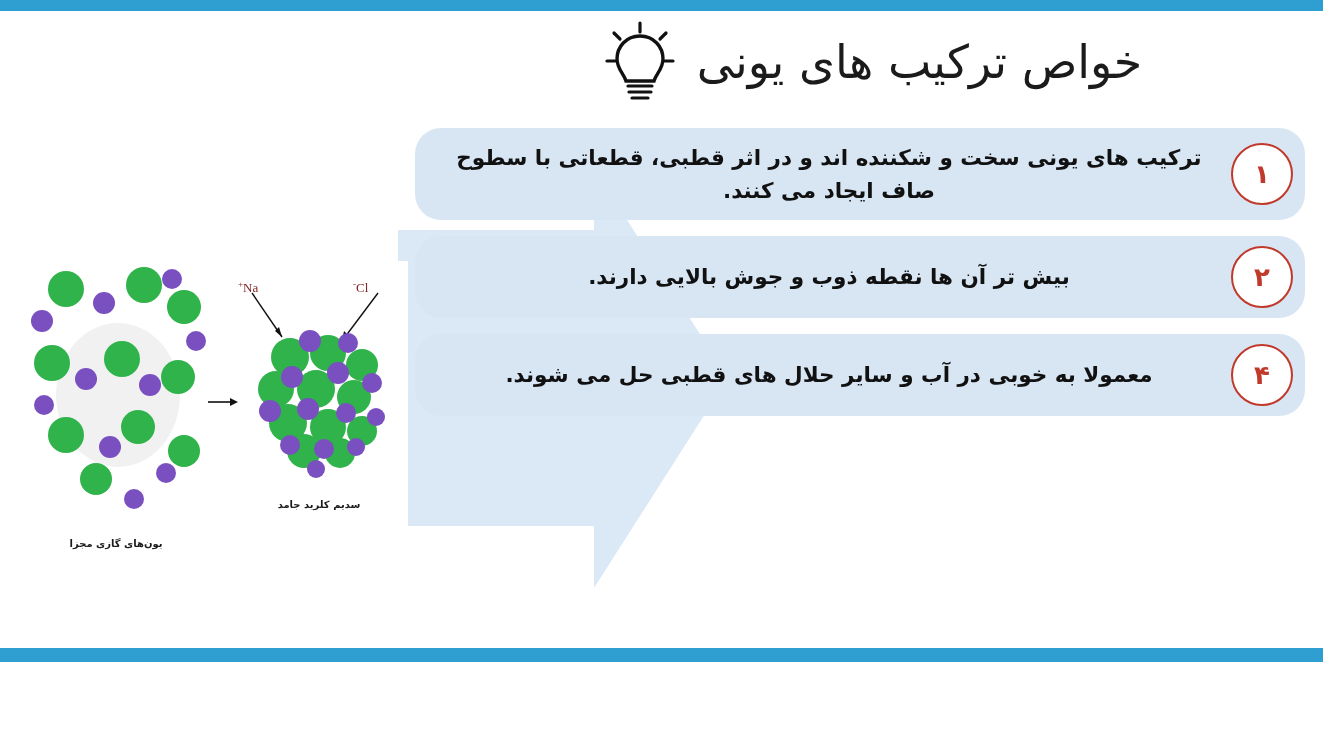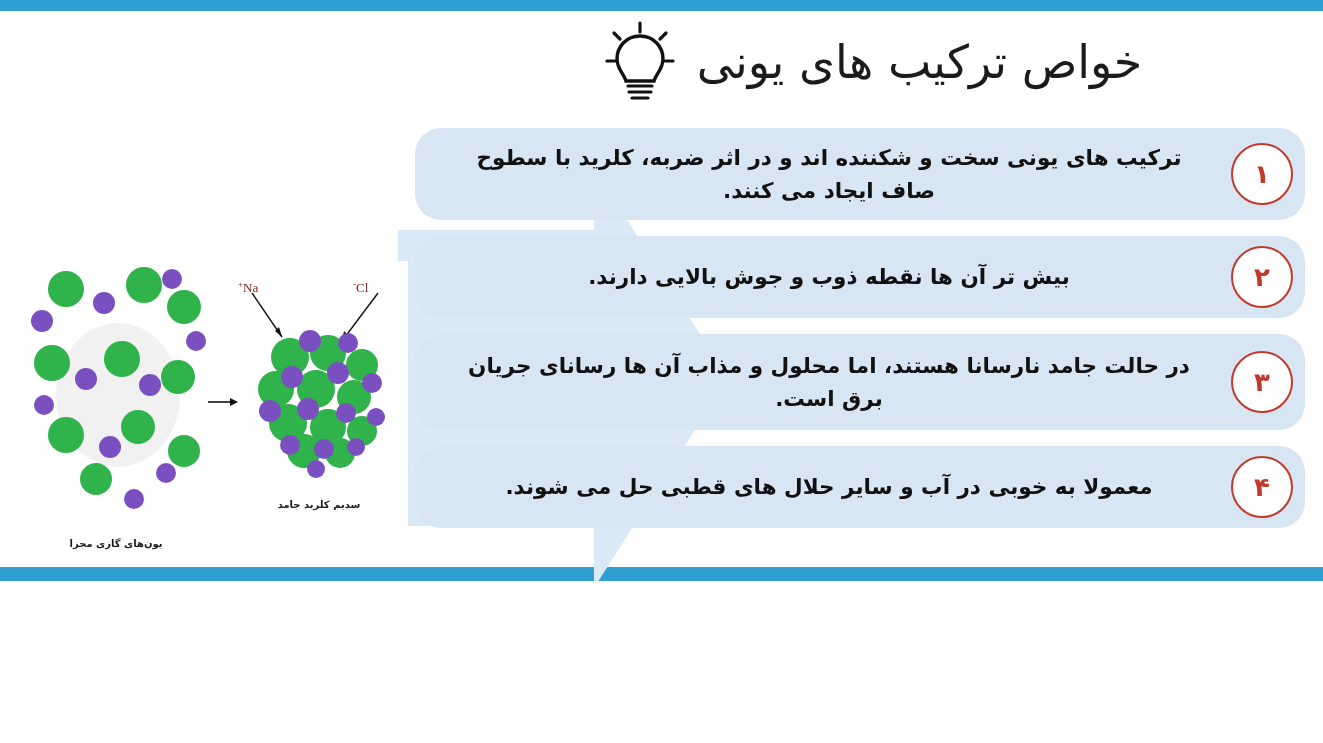--- a/index.html
+++ b/index.html
@@ -6,21 +6,21 @@
     margin: 0;
     padding: 0;
     background: #ffffff;
   }
   body {
     font-family: "DejaVu Sans", "Liberation Sans", sans-serif;
   }
   #slide {
     position: relative;
     width: 1323px;
-    height: 581px;
+    height: 662px;
     background: #ffffff;
     overflow: hidden;
   }
   .bar {
     position: absolute;
     left: 0;
     width: 100%;
     background: #2f9ed0;
   }
   .bar-top { top: 0; height: 11px; }
@@ -195,38 +195,32 @@
           <line x1="31" y1="79" x2="47" y2="79"></line>
         </g>
       </svg>
     </div>
   </div>
 
   <div class="list">
 
     <div class="item item-1">
       <div class="pill">
-        <div class="pill-text">ترکیب های یونی سخت و شکننده اند و در اثر ضربه، کلرید با سطوح صاف ایجاد می کنند.</div>
+        <div class="pill-text">ترکیب های یونی سخت و شکننده اند و در اثر قطبی، قطعاتی با سطوح صاف ایجاد می کنند.</div>
       </div>
       <div class="num-badge">۱</div>
     </div>
 
     <div class="item item-2">
       <div class="pill">
         <div class="pill-text">بیش تر آن ها نقطه ذوب و جوش بالایی دارند.</div>
       </div>
       <div class="num-badge">۲</div>
     </div>
 
-    <div class="item item-3">
-      <div class="pill">
-        <div class="pill-text">در حالت جامد نارسانا هستند، اما محلول و مذاب آن ها رسانای جریان برق است.</div>
-      </div>
-      <div class="num-badge">۳</div>
-    </div>
 
     <div class="item item-4">
       <div class="pill">
         <div class="pill-text">معمولا به خوبی در آب و سایر حلال های قطبی حل می شوند.</div>
       </div>
       <div class="num-badge">۴</div>
     </div>
 
 
   </div>

